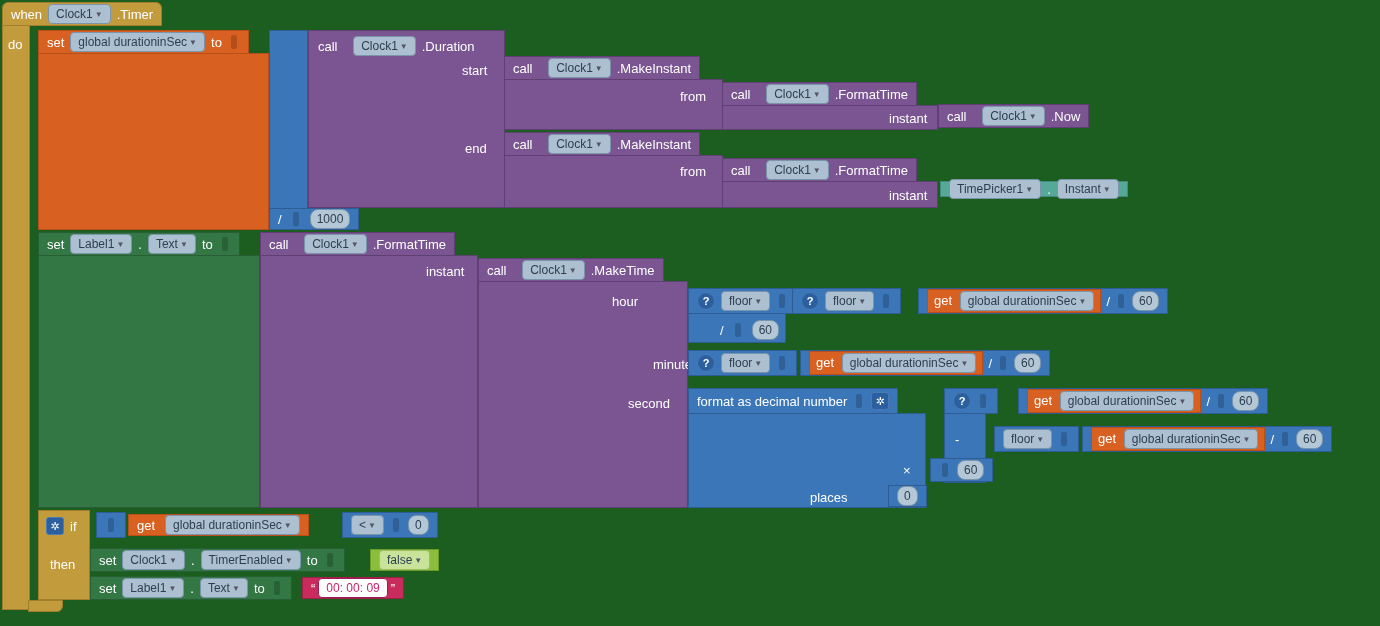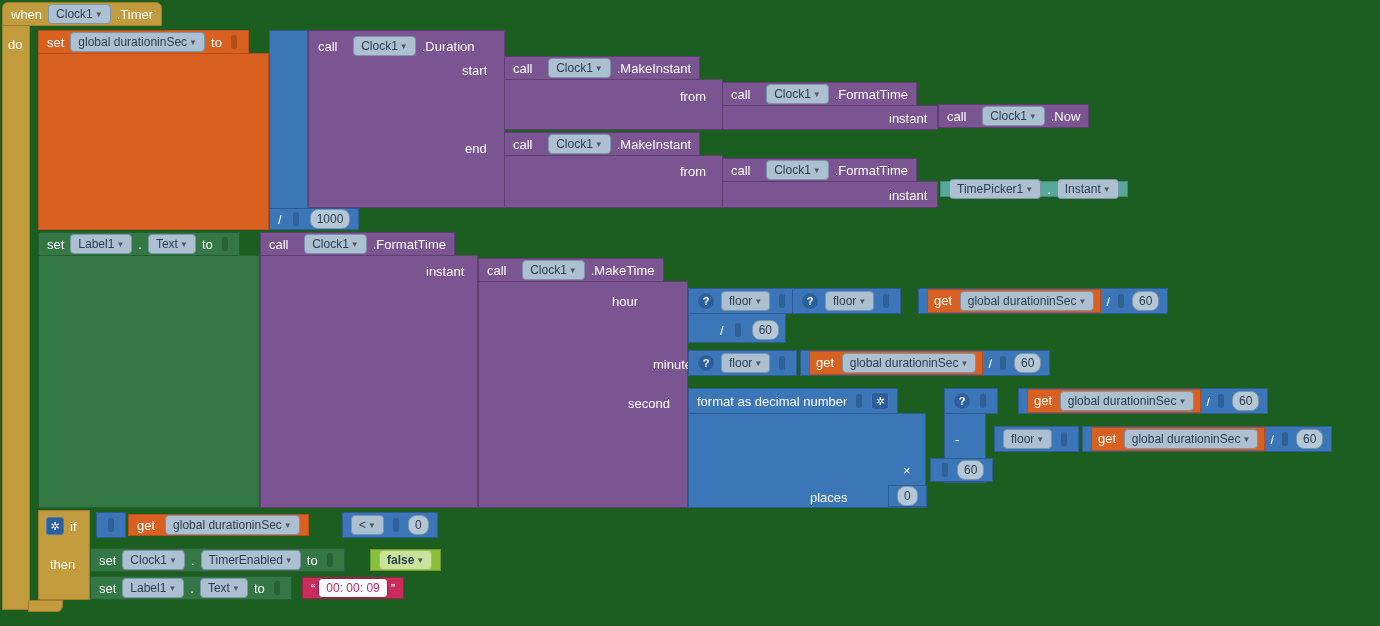--- a/index.html
+++ b/index.html
@@ -364,21 +364,21 @@
       <span class="car">▼</span>
     </span>
   <span>.</span>
   <span class="dd">
       <span>TimerEnabled</span>
       <span class="car">▼</span>
     </span>
   <span>to</span>
   <span class="conn"></span>
 </div>
-<div class="abs lime row pad" style="left:370px; top:549px; height:22px;font-weight:bold;">
+<div class="abs lime row pad" style="left:370px; top:549px; height:22px;">
   <span class="dd" style="background:#c9e39b; border-color:#9cc15f;">
       <span>false</span>
       <span class="car">▼</span>
     </span>
 </div>
 
 <div class="abs forest row pad" style="left:90px; top:576px; height:24px;">
   <span>set</span>
   <span class="dd">
       <span>Label1</span>

